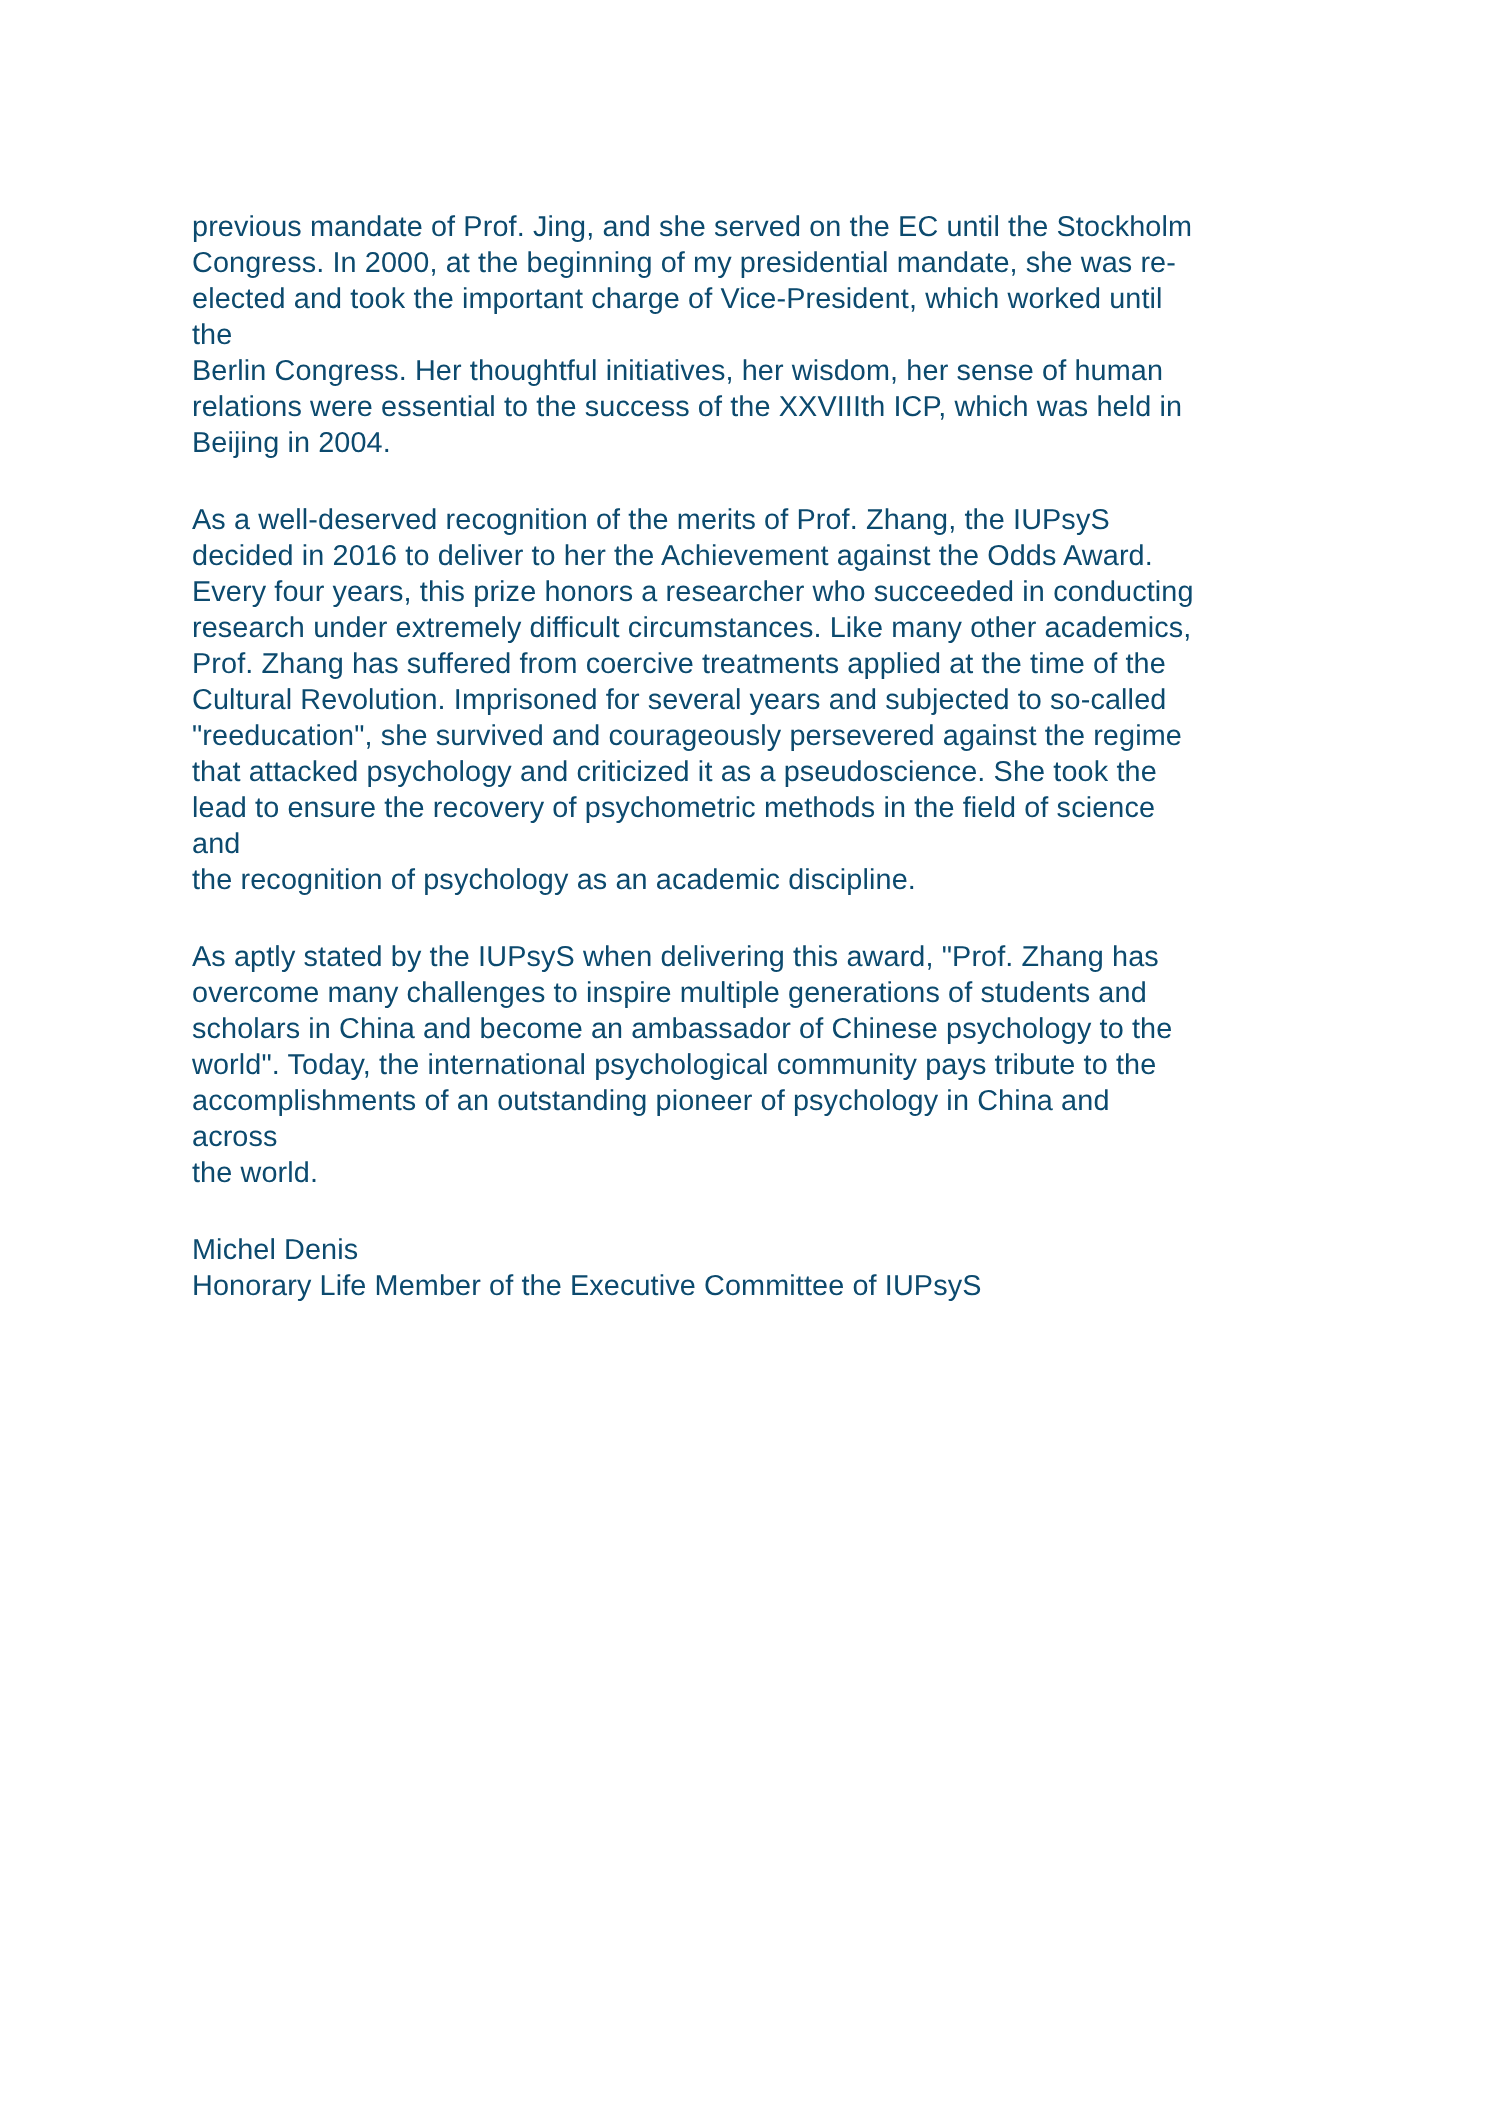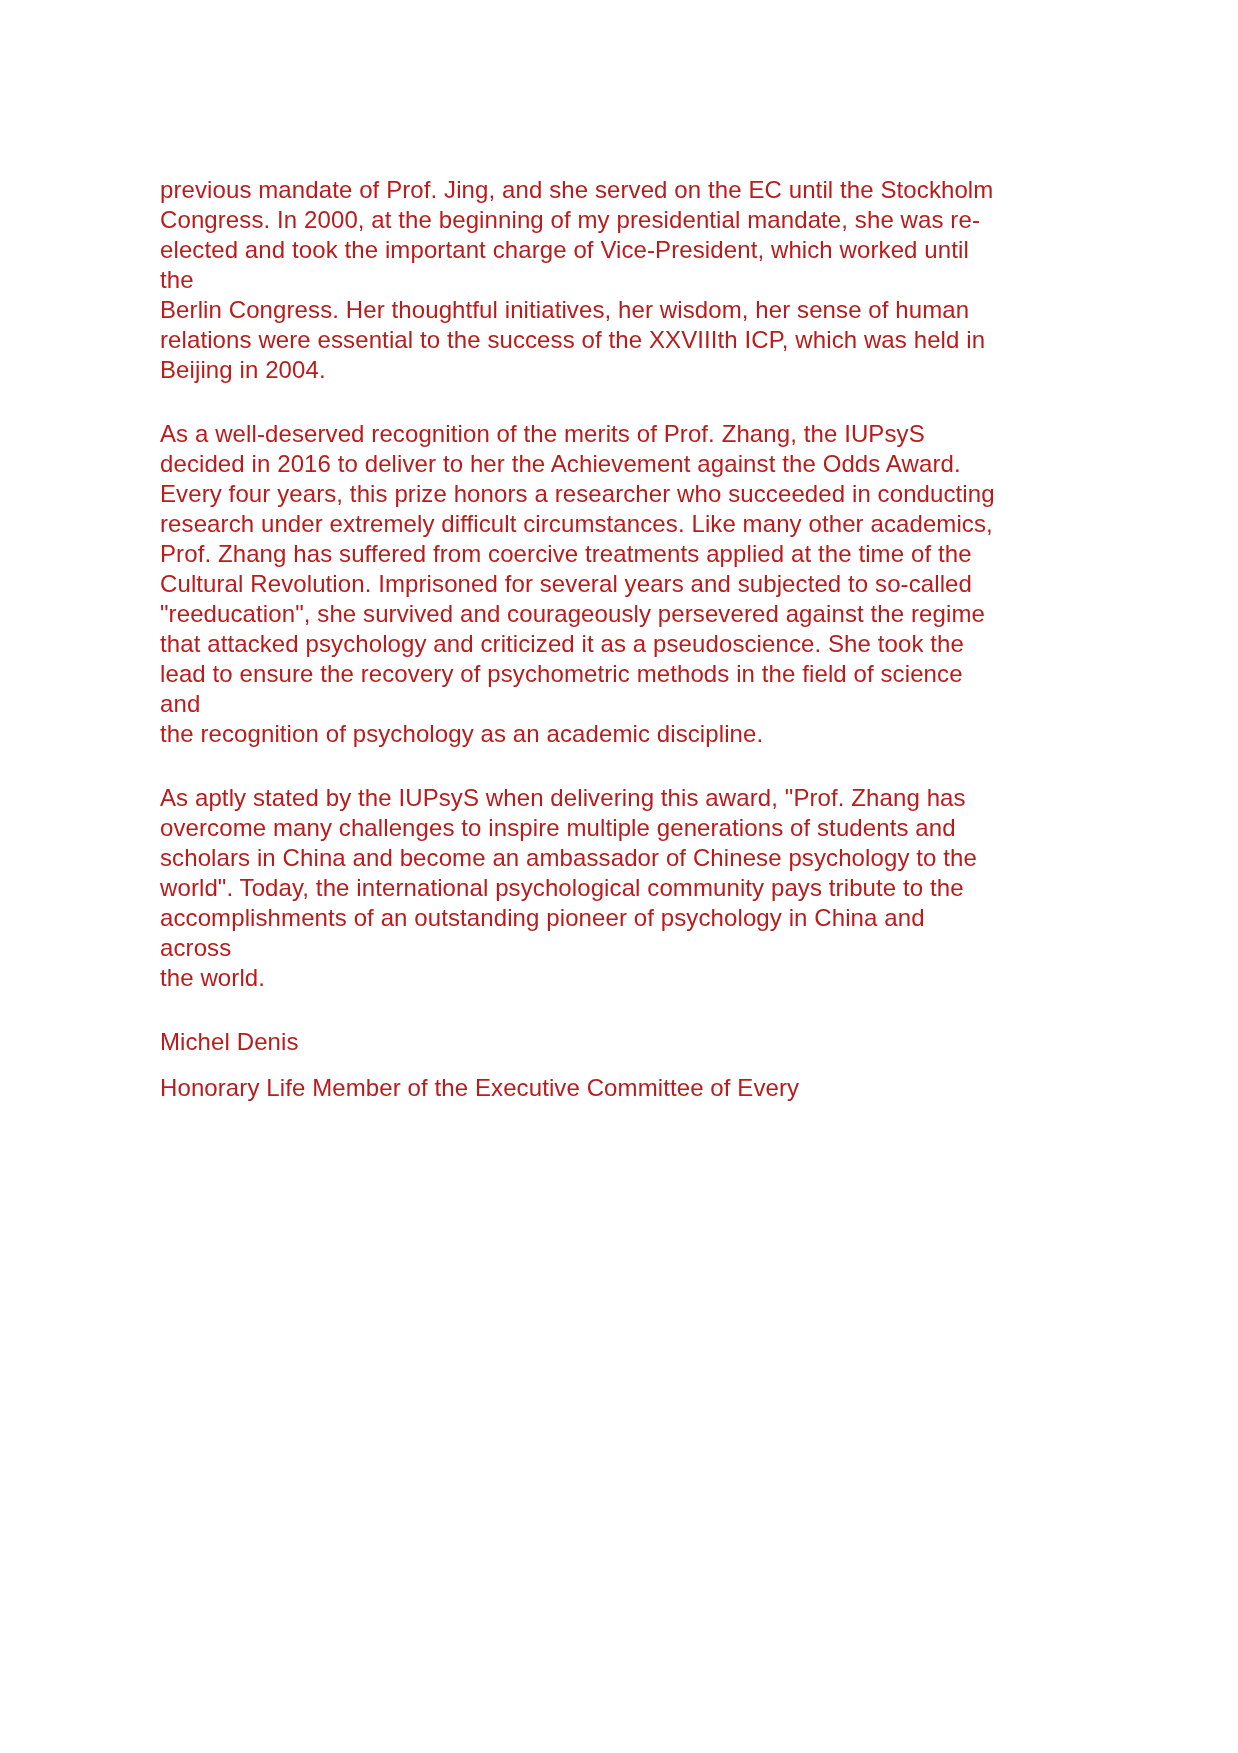--- a/index.html
+++ b/index.html
@@ -12,36 +12,35 @@
     width: 1238px;
     height: 1753px;
     background: #ffffff;
     overflow: hidden;
   }
   .doc-content {
     position: absolute;
     top: 175px;
     left: 160px;
     width: 840px;
-    color: #b91c1c;
+    color: #0c4a6e;
     font-size: 24px;
     line-height: 30px;
     letter-spacing: 0.1px;
   }
   .paragraph {
     white-space: pre-line;
     margin: 0 0 34px 0;
   }
   .signature-block {
     margin-top: 0;
   }
   .signature-line {
     line-height: 30px;
     white-space: pre;
-    margin-top: 16px;
   }
 </style>
 </head>
 <body>
 
 <div class="page">
   <div class="doc-content">
 
     <div class="paragraph">previous mandate of Prof. Jing, and she served on the EC until the Stockholm
 Congress. In 2000, at the beginning of my presidential mandate, she was re-
@@ -63,17 +62,17 @@
 
     <div class="paragraph">As aptly stated by the IUPsyS when delivering this award, "Prof. Zhang has
 overcome many challenges to inspire multiple generations of students and
 scholars in China and become an ambassador of Chinese psychology to the
 world". Today, the international psychological community pays tribute to the
 accomplishments of an outstanding pioneer of psychology in China and across
 the world.</div>
 
     <div class="signature-block">
       <div class="signature-line">Michel Denis</div>
-      <div class="signature-line">Honorary Life Member of the Executive Committee of Every</div>
+      <div class="signature-line">Honorary Life Member of the Executive Committee of IUPsyS</div>
     </div>
 
   </div>
 </div>
 
 </body></html>

